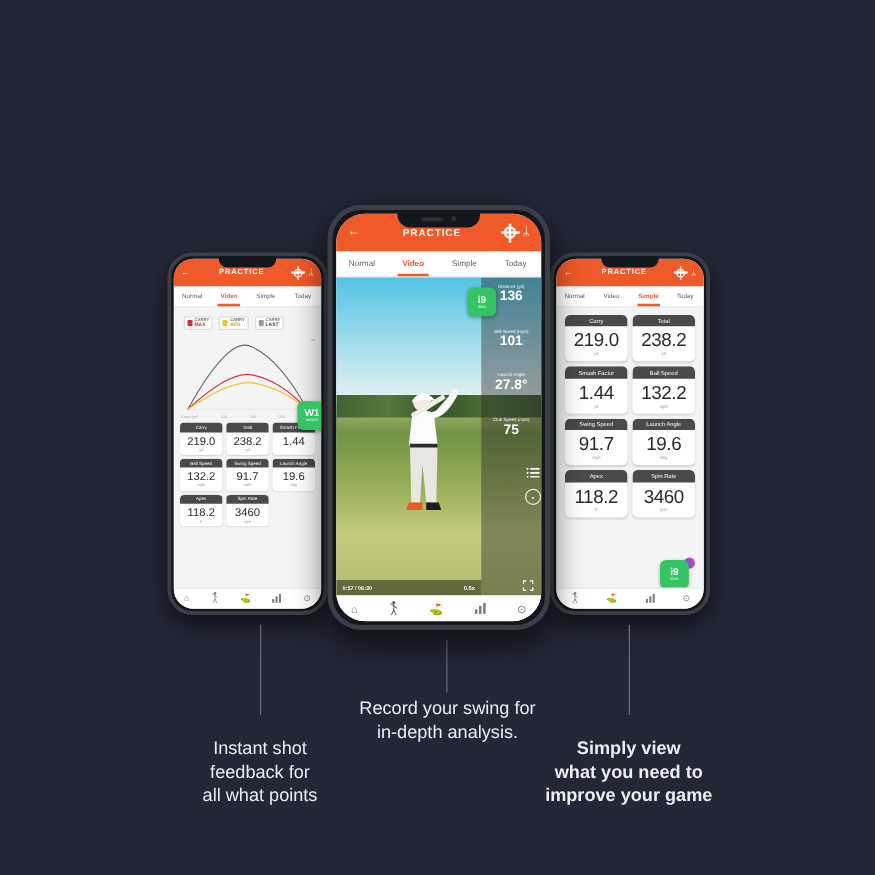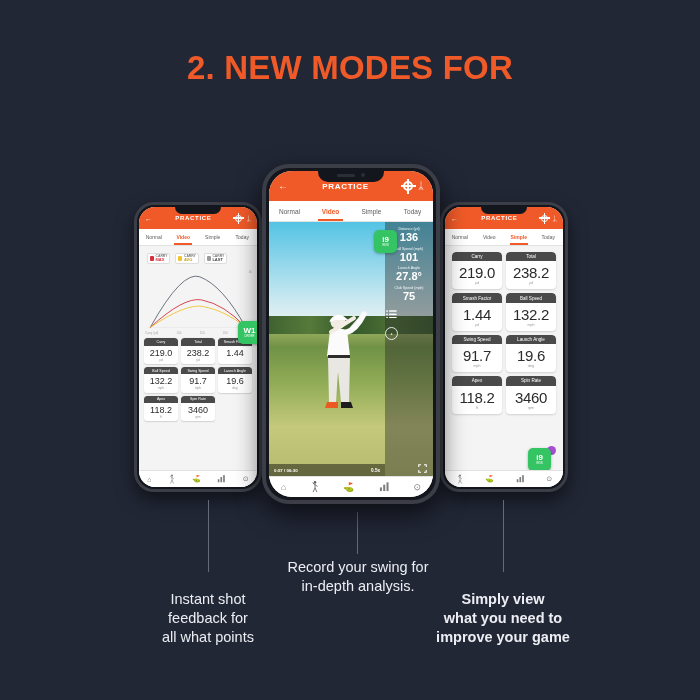--- a/index.html
+++ b/index.html
@@ -206,21 +206,21 @@
     background:linear-gradient(#8fa95a,#6d8c44); }
 
   
   .golfer { position:absolute; left:24%; top:30%; width:62px; height:132px; z-index:3; }
 
   
   .vstats {
     position:absolute; right:0; top:0; bottom:0; width:48px;
     background:rgba(40,40,40,.42);
     color:#fff; display:flex; flex-direction:column;
-    align-items:flex-start; padding-top:5px; gap:3px; z-index:6;
+    align-items:flex-end; padding-top:5px; gap:19px; z-index:6;
   }
   .vstat { text-align:center; width:100%; }
   .vstat .l { font-size:3.6px; opacity:.92; display:block; }
   .vstat .v { font-size:11px; font-weight:bold; display:block; line-height:1.15; }
 
   .vs-icons { margin-top:4px; display:flex; flex-direction:column; align-items:center; gap:9px; }
   .vs-list { width:11px; }
   .vs-ring { width:13px; height:13px; border-radius:50%; border:1.3px solid rgba(255,255,255,.85);
              display:flex; align-items:center; justify-content:center; font-size:3.4px; }
 
@@ -241,21 +241,20 @@
   .conn { position:absolute; width:1px; background:#646a7a; }
   .caption {
     position:absolute; color:#eceef3; text-align:center;
     font-size:14.5px; line-height:19px;
   }
 </style>
 </head>
 <body>
 
 <div class="title">
-  <div>2. NEW MODES FOR</div>
 </div>
 
 <div class="phone side left">
   <div class="notch"></div>
   <div class="screen">
 
     <div class="app-header">
       <span class="ic">←</span>
       <span class="hdr-title">PRACTICE</span>
       <span class="hdr-right">

